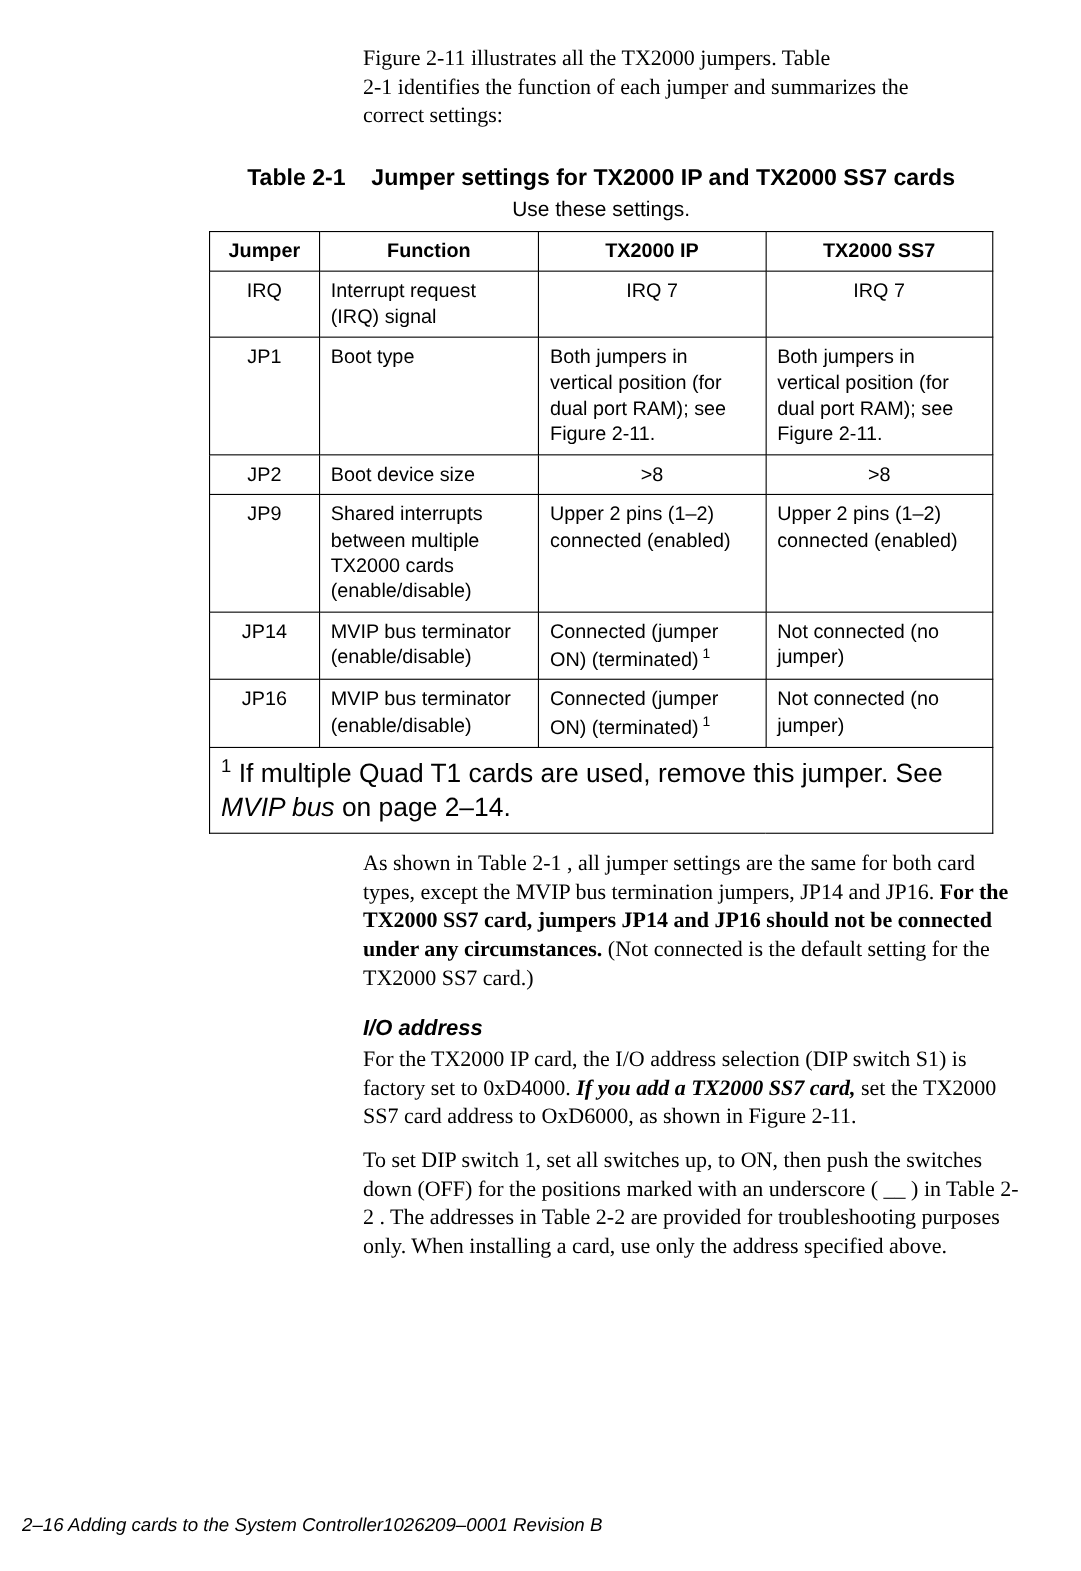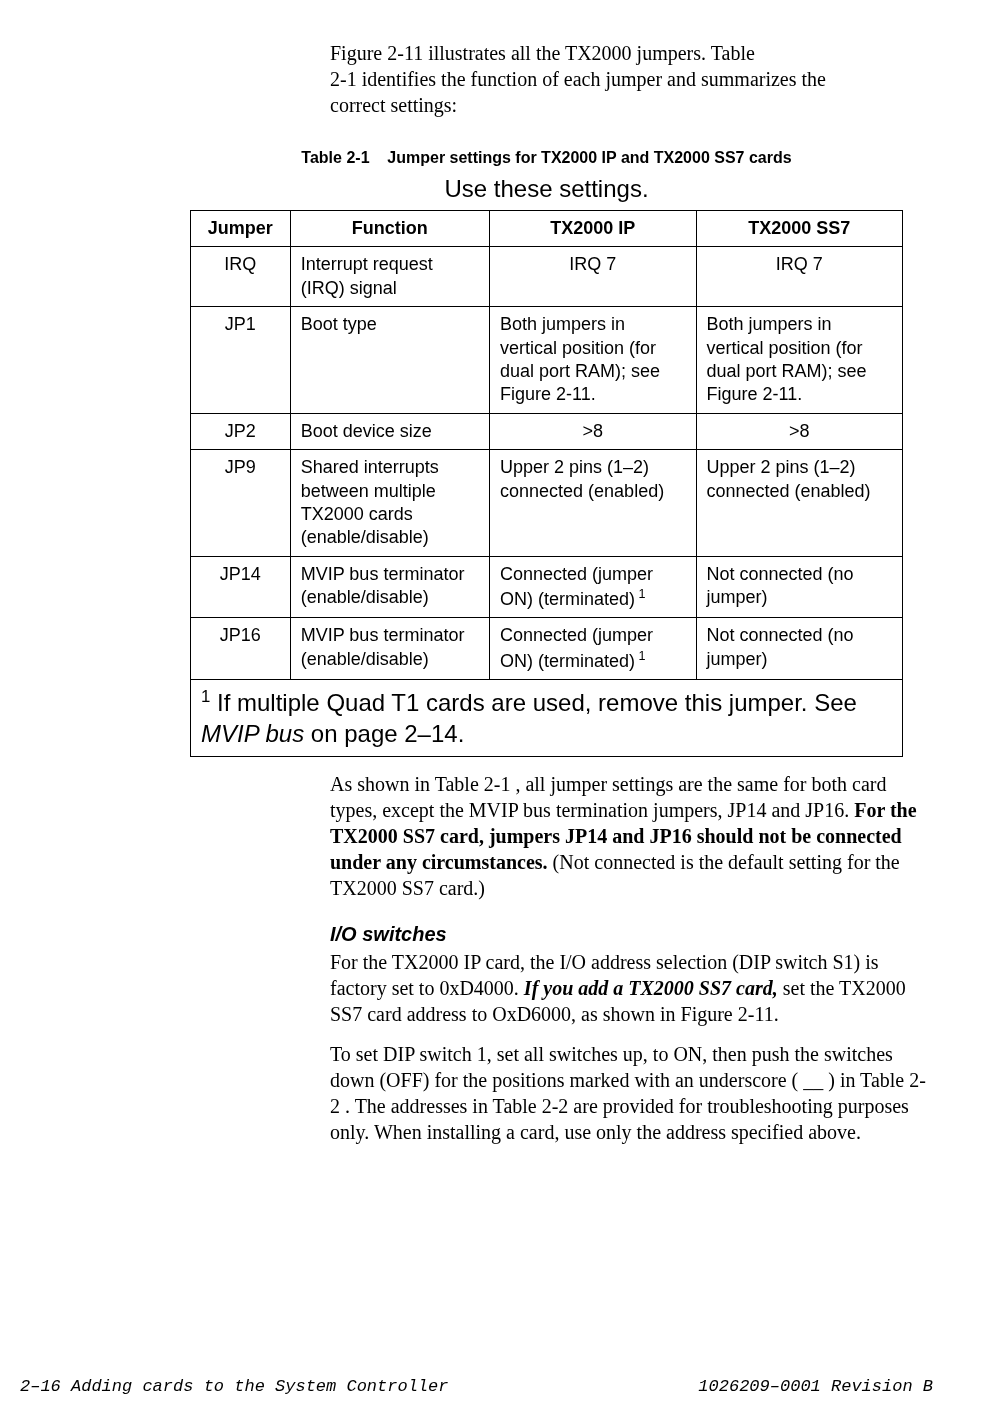--- a/index.html
+++ b/index.html
@@ -15,28 +15,28 @@
     .indent-block {
       margin-left: 280px;
     }
     .table-section {
       margin-left: 140px;
       margin-right: 30px;
     }
     .table-caption {
       font-family: Arial, Helvetica, sans-serif;
       font-weight: bold;
-      font-size: 16px;
+      font-size: 21px;
       text-align: center;
       margin-top: 30px;
       margin-bottom: 4px;
     }
     .table-subcaption {
       font-family: Arial, Helvetica, sans-serif;
-      font-size: 24px;
+      font-size: 19px;
       text-align: center;
       margin-bottom: 6px;
     }
     table {
       border-collapse: collapse;
       width: 100%;
       font-family: Arial, Helvetica, sans-serif;
       font-size: 18px;
     }
     th, td {
@@ -57,29 +57,29 @@
     .para { margin-top: 14px; margin-bottom: 10px; font-family: Liberation Serif, serif; }
     .subhead {
       font-family: Arial, Helvetica, sans-serif;
       font-weight: bold;
       font-style: italic;
       font-size: 20px;
       margin-top: 20px;
       margin-bottom: 2px;
     }
     .footer {
-      font-family: Liberation Mono, monospace;
+      font-family: Liberation Sans, sans-serif;
       font-style: italic;
       font-size: 17px;
       position: absolute;
       bottom: 30px;
       left: 20px;
       right: 50px;
       display: flex;
-      justify-content: space-between;
+      justify-content: flex-start;
     }
     .italic { font-style: italic; }
     .bold { font-weight: bold; }
     .bolditalic { font-weight: bold; font-style: italic; }
   </style>
 </head>
 <body>
 
 <div class="indent-block">
   <span>Figure 2-11 illustrates all the TX2000 jumpers. Table</span><br>
@@ -148,21 +148,21 @@
       </tr>
     </tbody>
   </table>
 </div>
 
 <div class="indent-block para">
   <span>As shown in Table 2-1 , all jumper settings are the same for both card types, except the MVIP bus termination jumpers, JP14 and JP16. </span><span class="bold">For the TX2000 SS7 card, jumpers JP14 and JP16 should not be connected under any circumstances.</span><span> (Not connected is the default setting for the TX2000 SS7 card.)</span>
 </div>
 
 <div class="indent-block">
-  <div class="subhead">I/O switches</div>
+  <div class="subhead">I/O address</div>
   <div>
     <span>For the TX2000 IP card, the I/O address selection (DIP switch S1) is factory set to 0xD4000. </span><span class="bolditalic">If you add a TX2000 SS7 card,</span><span> set the TX2000 SS7 card address to OxD6000, as shown in Figure 2-11.</span>
   </div>
   <div class="para">To set DIP switch 1, set all switches up, to ON, then push the switches down (OFF) for the positions marked with an underscore ( __ ) in Table 2-2 . The addresses in Table 2-2 are provided for troubleshooting purposes only. When installing a card, use only the address specified above.</div>
 </div>
 
 <div class="footer">
   <span>2–16  Adding cards to the System Controller</span>
   <span>1026209–0001  Revision B</span>
 </div>

